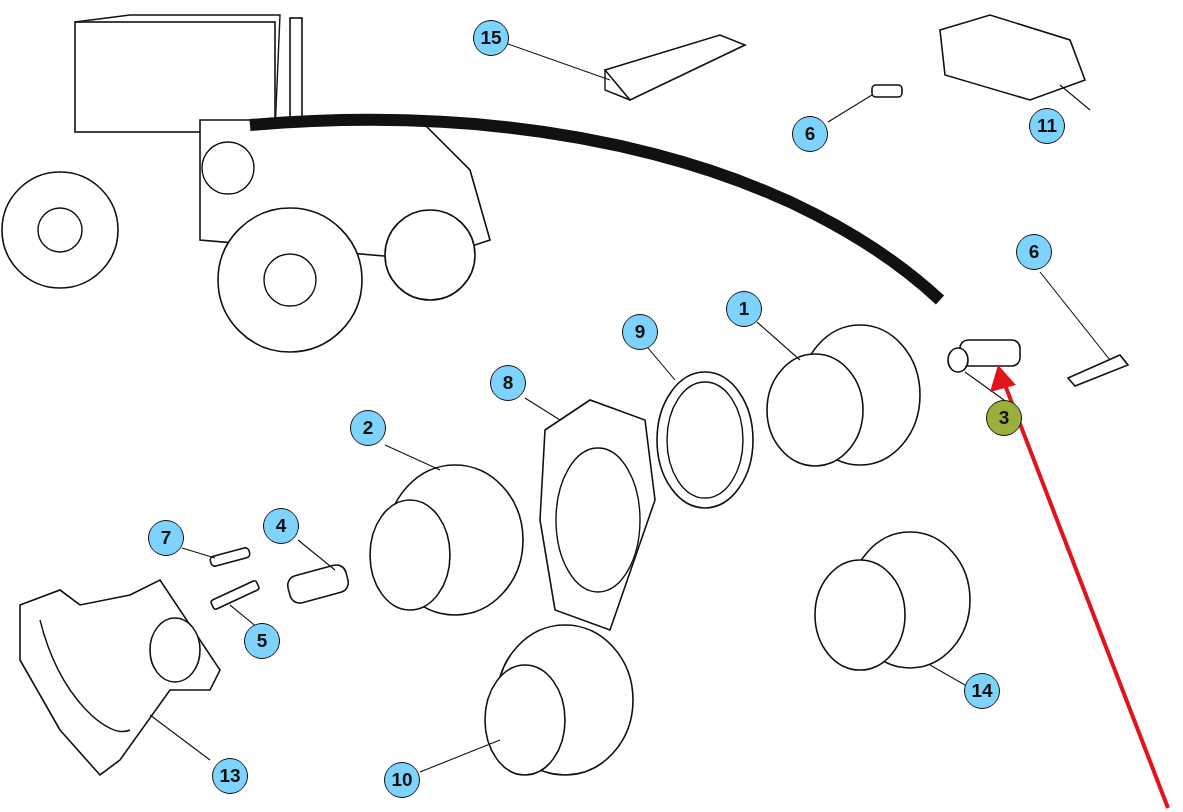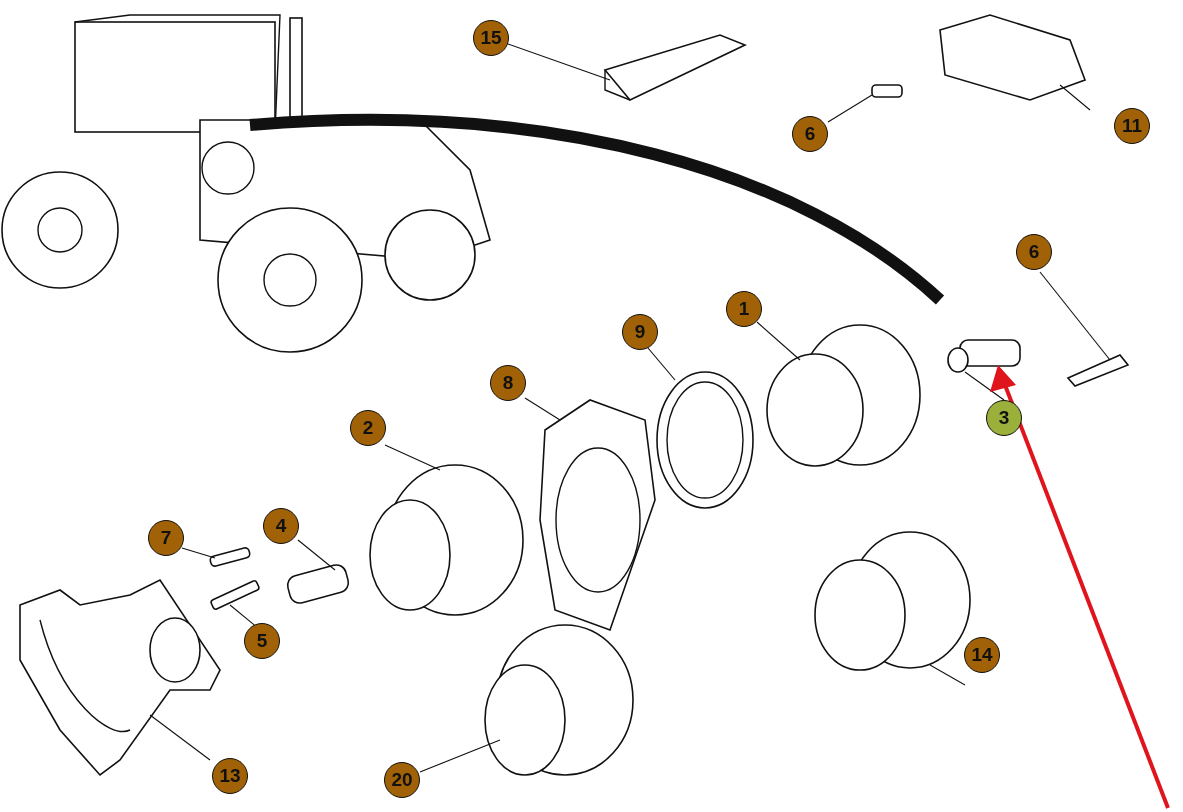--- a/index.html
+++ b/index.html
@@ -1,18 +1,18 @@
 <!DOCTYPE html>
 <html><head>
 <meta charset="utf-8">
 <style>
   html,body{margin:0;padding:0;background:#fff;}
   body{width:1183px;height:812px;position:relative;overflow:hidden;font-family:"Liberation Sans",sans-serif;}
   svg{position:absolute;left:0;top:0;}
-  .callout{position:absolute;width:36px;height:36px;border:1.6px solid #111;border-radius:50%;background:#a16207;
+  .callout{position:absolute;width:36px;height:36px;border:1.6px solid #111;border-radius:50%;background:#7dd3fc;
     display:flex;align-items:center;justify-content:center;font-weight:bold;font-size:19px;color:#111;box-sizing:border-box;}
   .callout.hl{background:#9bb03a;}
   .ln{stroke:#111;stroke-width:1.1;fill:none;}
   .part{stroke:#111;stroke-width:1.6;fill:#fff;}
   .partd{stroke:#111;stroke-width:1.4;fill:none;}
 </style>
 </head>
 <body>
 
 <svg width="1183" height="812">
@@ -104,26 +104,26 @@
     <line class="ln" x1="965" y1="685" x2="930" y2="665"></line>
   </g>
 
   <g>
     <line x1="1168" y1="808" x2="1005" y2="385" stroke="#e0141c" stroke-width="4"></line>
     <polygon points="998,365 990,392 1016,385" fill="#e0141c"></polygon>
   </g>
 </svg>
 
 <div class="callout" style="left:473px;top:20px">15</div>
-<div class="callout" style="left:1114px;top:108px">11</div>
+<div class="callout" style="left:1029px;top:108px">11</div>
 <div class="callout" style="left:792px;top:116px">6</div>
 <div class="callout" style="left:1016px;top:234px">6</div>
 <div class="callout" style="left:726px;top:291px">1</div>
 <div class="callout" style="left:622px;top:314px">9</div>
 <div class="callout" style="left:490px;top:365px">8</div>
 <div class="callout hl" style="left:986px;top:400px">3</div>
 <div class="callout" style="left:350px;top:410px">2</div>
 <div class="callout" style="left:263px;top:508px">4</div>
 <div class="callout" style="left:148px;top:520px">7</div>
 <div class="callout" style="left:244px;top:623px">5</div>
-<div class="callout" style="left:964px;top:637px">14</div>
+<div class="callout" style="left:964px;top:673px">14</div>
 <div class="callout" style="left:212px;top:758px">13</div>
-<div class="callout" style="left:384px;top:762px">20</div>
+<div class="callout" style="left:384px;top:762px">10</div>
 
 </body></html>

